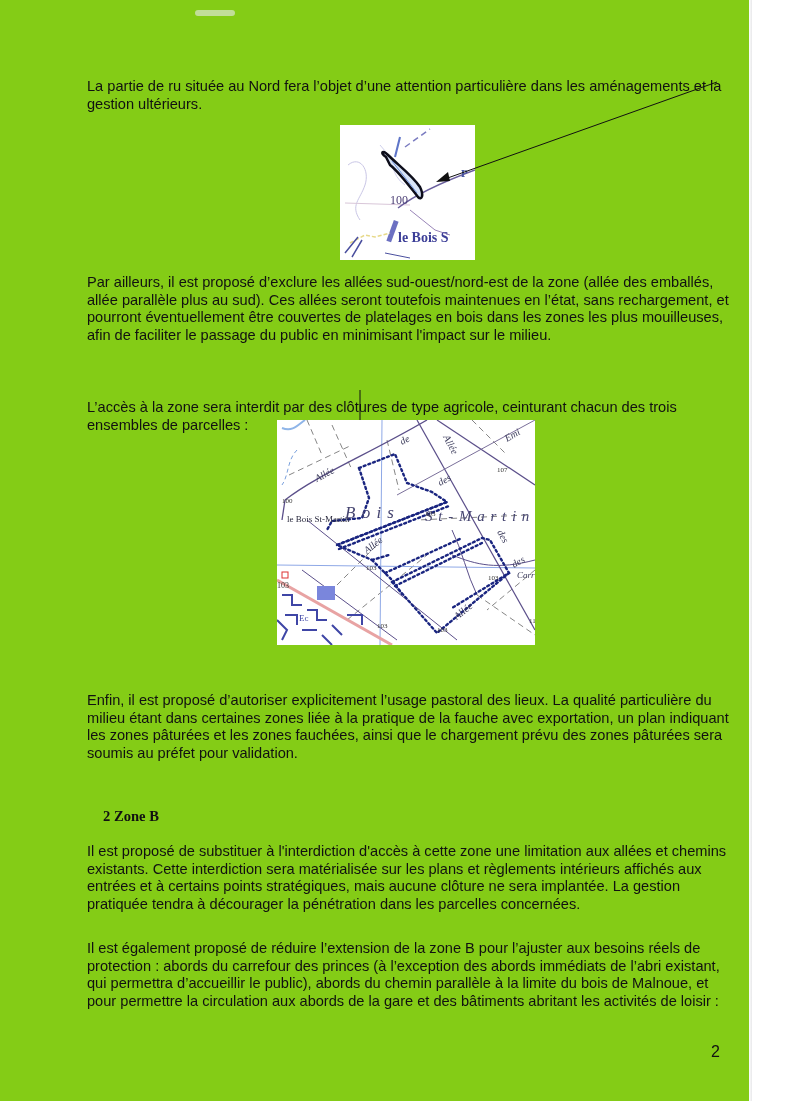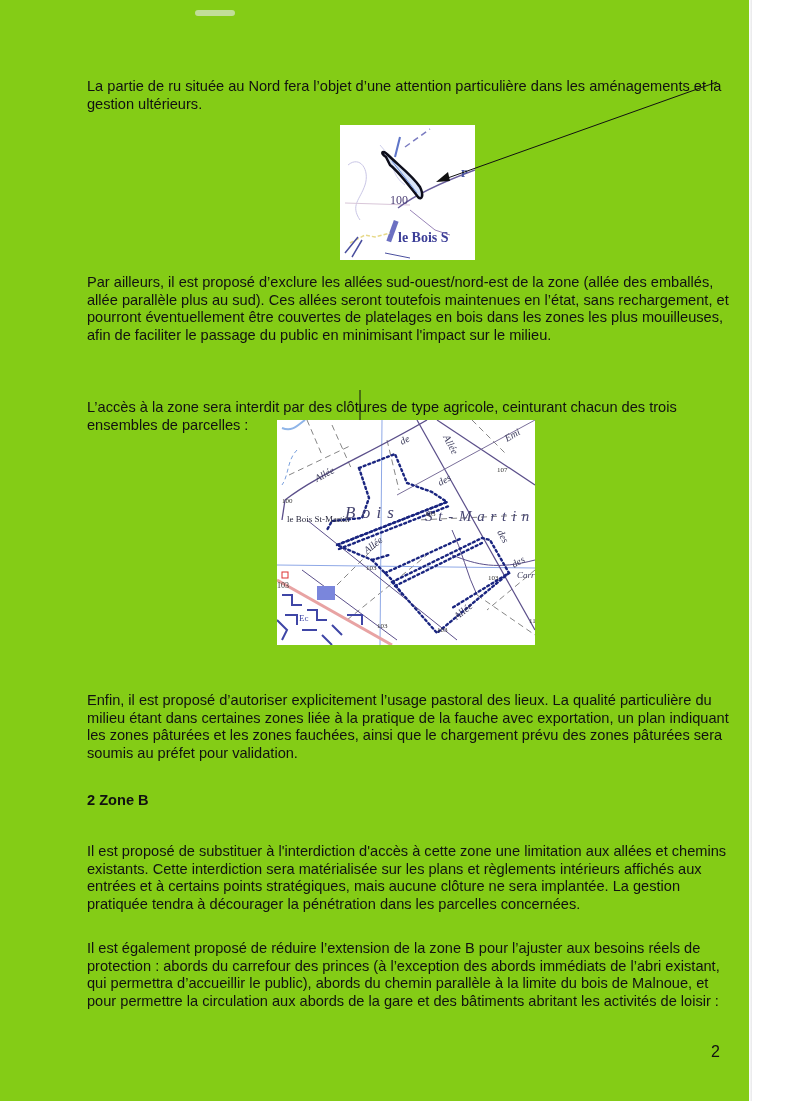--- a/index.html
+++ b/index.html
@@ -1,19 +1,19 @@
 <!DOCTYPE html>
 <html><head>
   <meta charset="utf-8">
   <style>
     html, body { margin: 0; padding: 0; background: #ffffff; }
     body { width: 800px; height: 1101px; position: relative; overflow: hidden; font-family: "Liberation Sans", sans-serif; color: #111; }
     .page { position: absolute; left: 0; top: 0; width: 752px; height: 1101px; background: #84cc16; }
     .para { position: absolute; left: 87px; width: 650px; font-size: 14.6px; line-height: 17.6px; margin: 0; }
-    .heading { position: absolute; left: 87px; font-size: 14.6px; font-weight: bold; margin: 0; }
+    .heading { position: absolute; left: 87px; font-size: 14.6px; font-weight: bold; margin: 16px; font-family: Liberation Serif, serif; }
     .pagenum { position: absolute; left: 711px; top: 1043px; font-size: 16px; }
     .map { position: absolute; overflow: hidden; }
     svg text { font-family: "Liberation Serif", serif; }
     .edge-shadow { position: absolute; right: 0; top: 0; width: 3px; height: 1101px; background: linear-gradient(to left, #e8e8ea, #fefefe); }
     .smudge { position: absolute; background: #e9e9f2; border-radius: 4px; opacity: .6; }
   </style>
 </head>
 <body>
 
 <div class="page">

